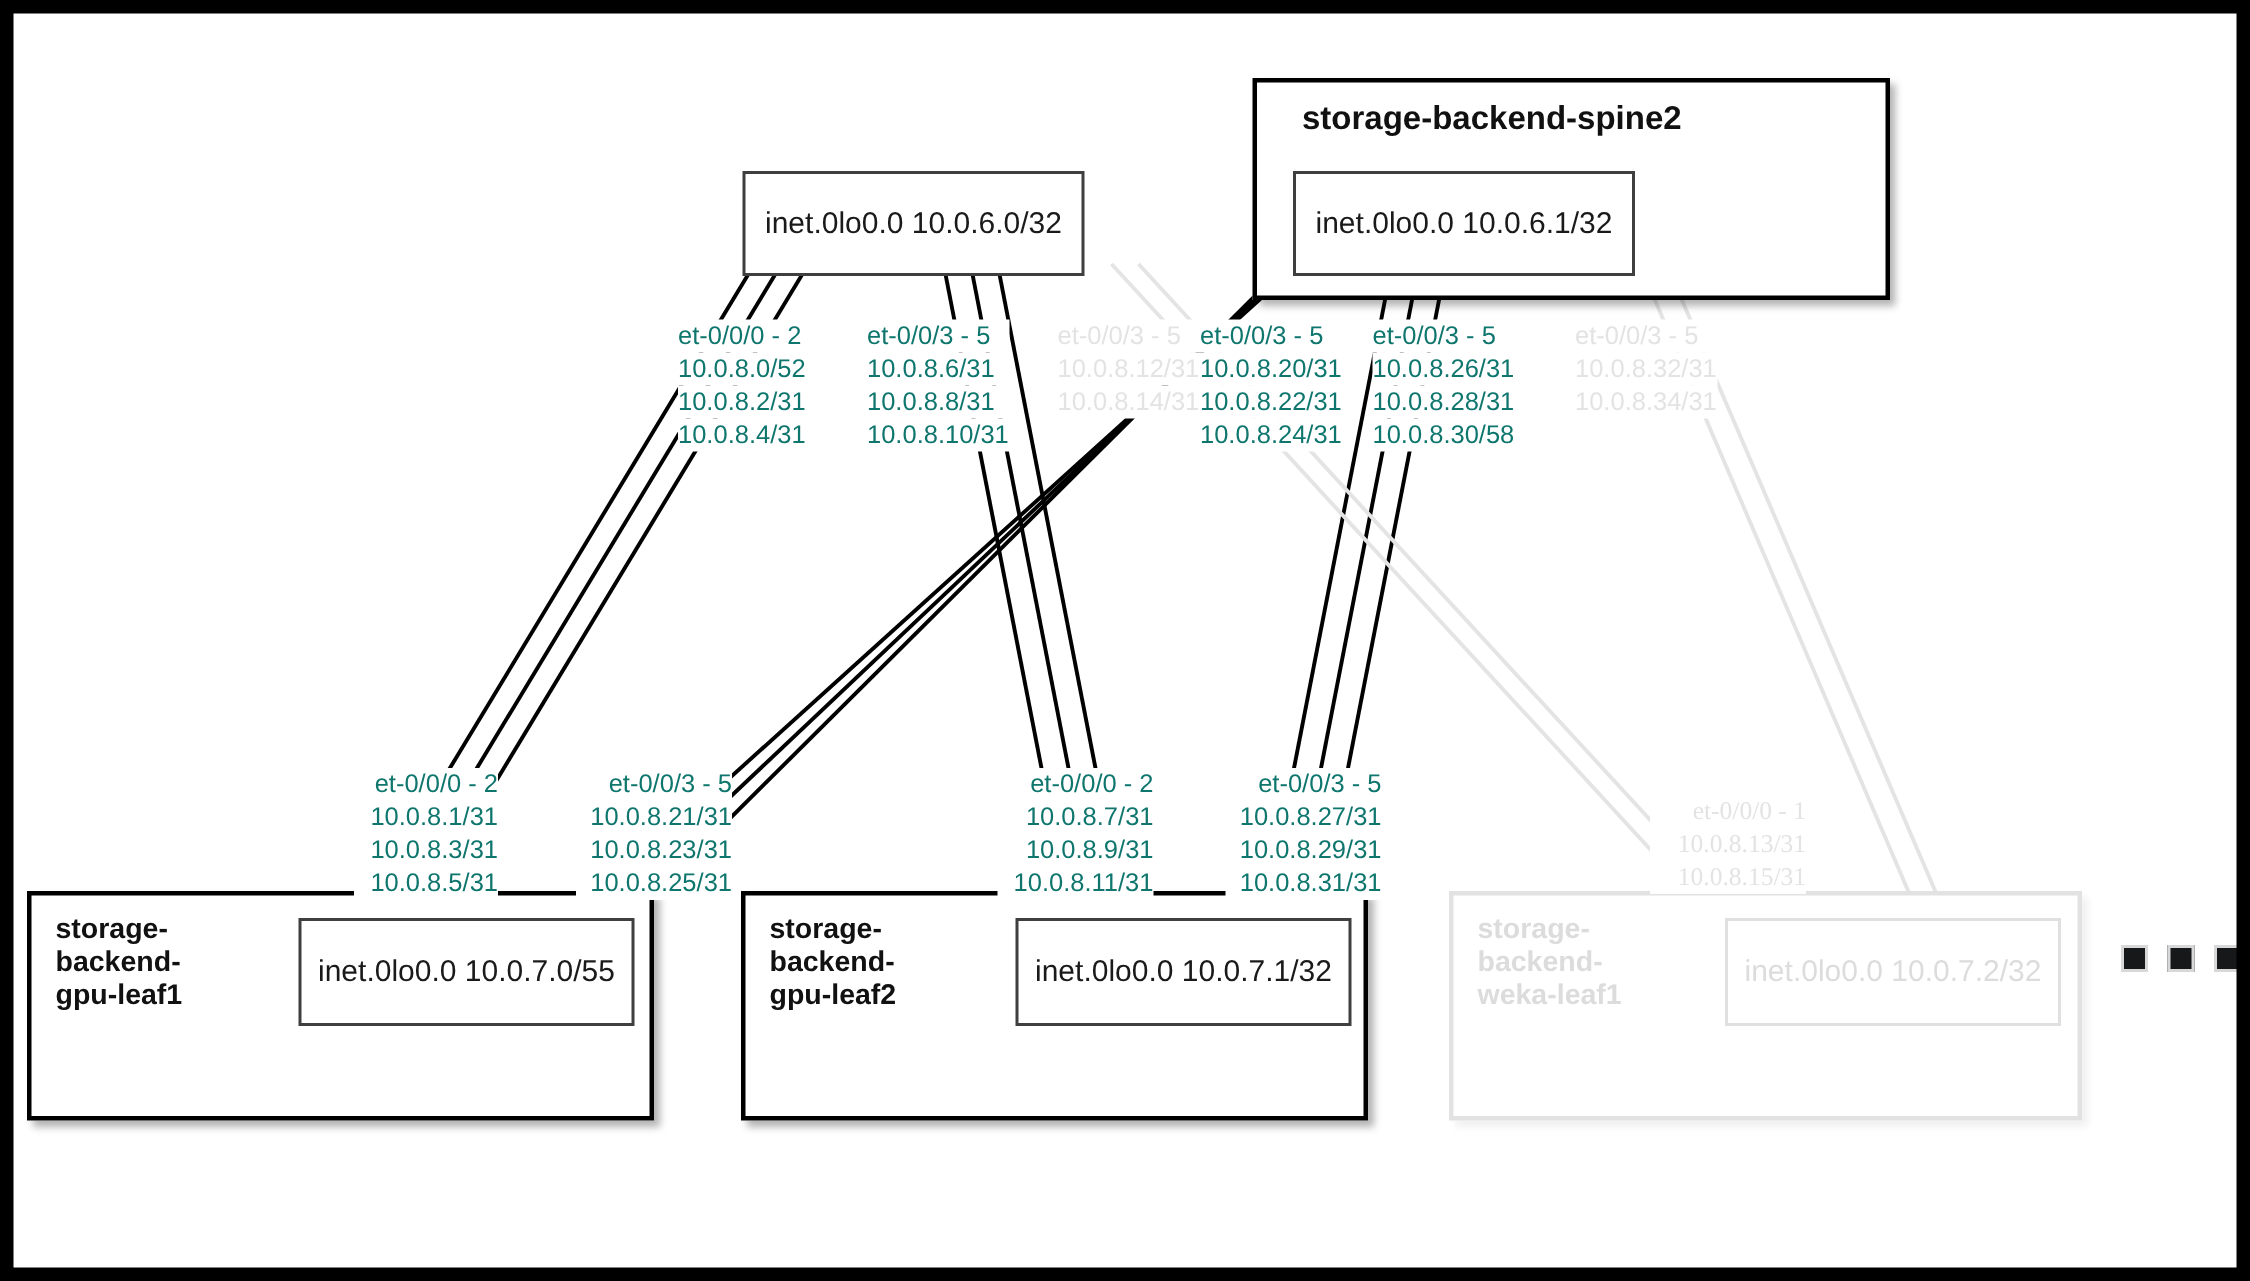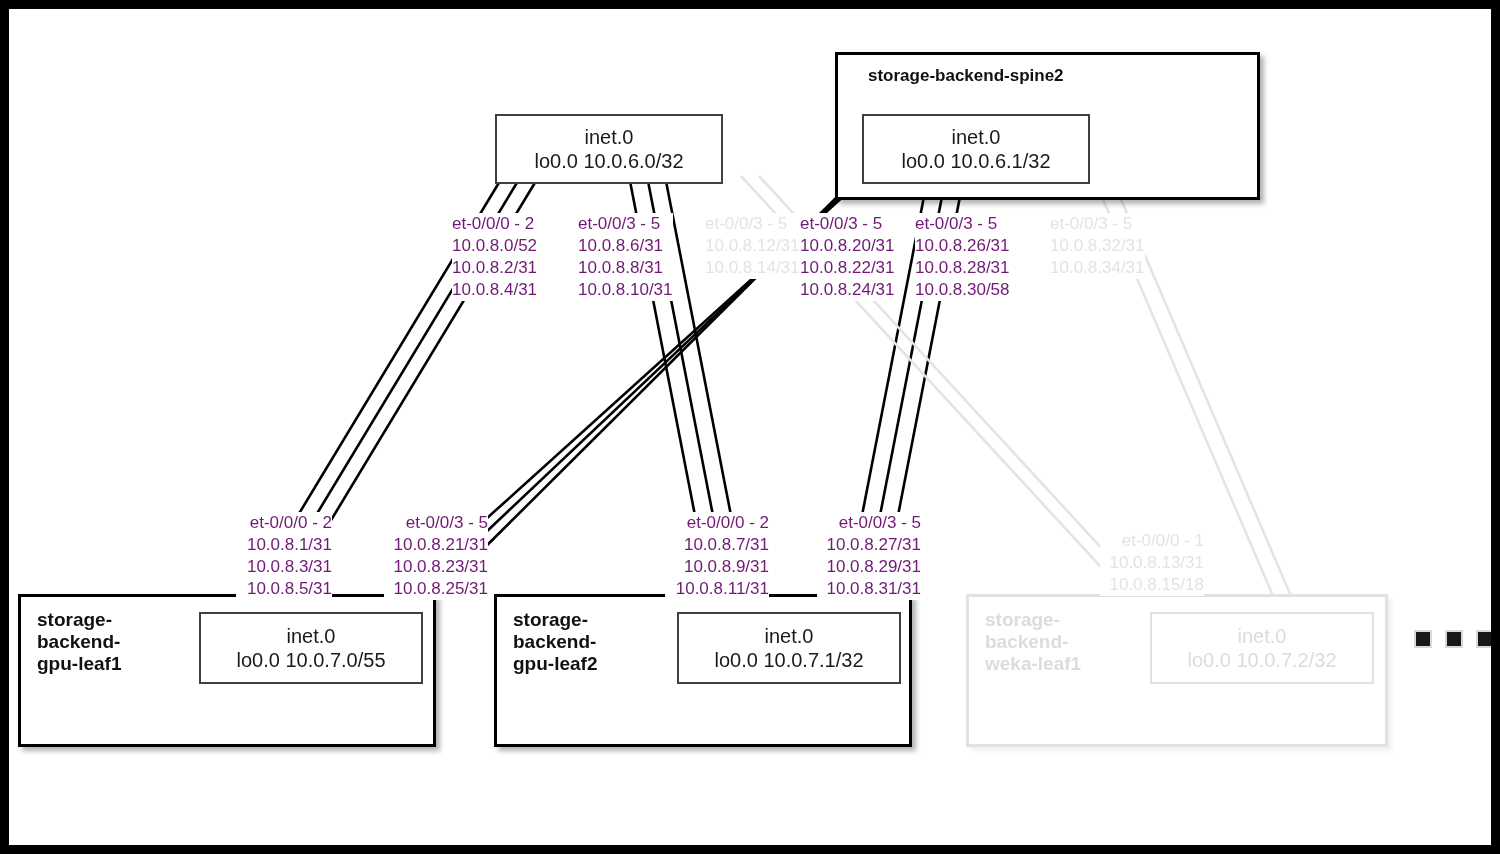--- a/index.html
+++ b/index.html
@@ -49,36 +49,36 @@
     line-height: 1.16;
     white-space: pre-line;
   }
   .chassis.dim .chassis-title { color: #dcdcdc; }
   
   .rib {
     position: absolute;
     background: #ffffff;
     border: 2px solid #3f3f3f;
     display: flex;
-    flex-direction: column;
+    flex-direction: row;
     align-items: center;
     justify-content: center;
     line-height: 1.22;
     color: #1a1a1a;
     z-index: 7;
   }
   .rib.dim {
     border-color: #e0e0e0;
     color: #dcdcdc;
   }
   
   .iflabel {
     position: absolute;
     line-height: 1.30;
-    color: #701a75;
+    color: #0f766e;
     white-space: nowrap;
     z-index: 9;
     background: transparent;
   }
   .iflabel.dim { color: #e3e3e3; }
   .iflabel .port { display: block; }
   .iflabel .net  { display: block; }
   .iflabel.ta-left   { text-align: left; }
   .iflabel.ta-right  { text-align: right; }
   
@@ -137,21 +137,21 @@
 
   <div class="rib" style="left:495px; top:114px; width:228px; height:70px; font-size:20px;">
     <div>inet.0</div>
     <div>
       <span>lo0.0 </span>
       <span>10.0.6.0/32</span>
     </div>
   </div>
 
   <div class="chassis" style="left:835px; top:52px; width:425px; height:148px;">
-    <div class="chassis-title" style="left:30px; right:0; top:11px; text-align:left; font-size:17px;">storage-backend-spine2</div>
+    <div class="chassis-title" style="left:30px; right:0; top:11px; text-align:left; font-size:22px;">storage-backend-spine2</div>
   </div>
   <div class="rib" style="left:862px; top:114px; width:228px; height:70px; font-size:20px;">
     <div>inet.0</div>
     <div>
       <span>lo0.0 </span>
       <span>10.0.6.1/32</span>
     </div>
   </div>
 
   <div class="iflabel ta-left" style="left:452px; top:213px; font-size:17px;">
@@ -215,24 +215,24 @@
     <span class="net">10.0.8.11/31</span>
   </div>
 
   <div class="iflabel ta-right" style="left:817px; top:512px; width:104px; font-size:17px;">
     <span class="port">et-0/0/3 - 5</span>
     <span class="net">10.0.8.27/31</span>
     <span class="net">10.0.8.29/31</span>
     <span class="net">10.0.8.31/31</span>
   </div>
 
-  <div class="iflabel ta-right dim" style="left:1100px; top:530px; width:104px; font-size:17px;">
+  <div class="iflabel ta-right dim" style="left:1100px; top:530px; width:104px; font-size:17px;font-family:Liberation Serif, serif;">
     <span class="port">et-0/0/0 - 1</span>
     <span class="net">10.0.8.13/31</span>
-    <span class="net">10.0.8.15/18</span>
+    <span class="net">10.0.8.15/31</span>
   </div>
 
 
   <div class="chassis" style="left:18px; top:594px; width:418px; height:153px;">
     <div class="chassis-title" style="left:16px; top:12px; text-align:left; font-size:19px;">storage-
 backend-
 gpu-leaf1</div>
   </div>
   <div class="rib" style="left:199px; top:612px; width:224px; height:72px; font-size:20px;">
     <div>inet.0</div>

